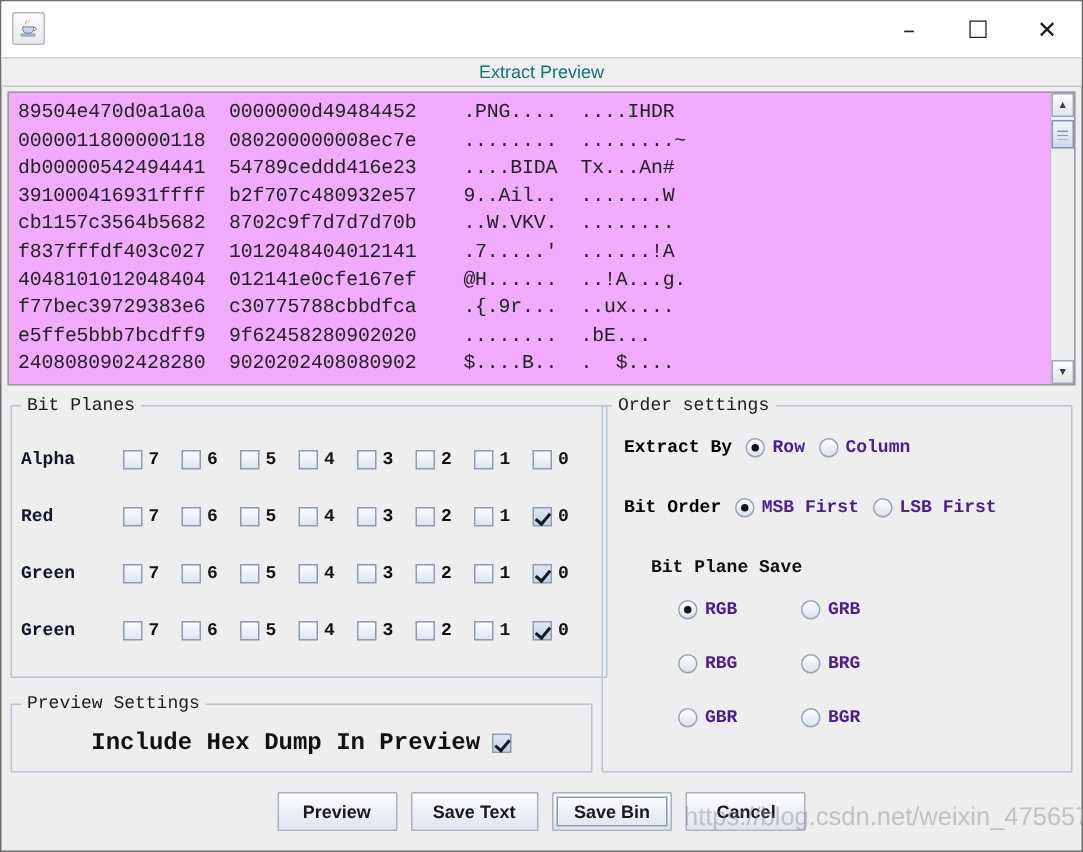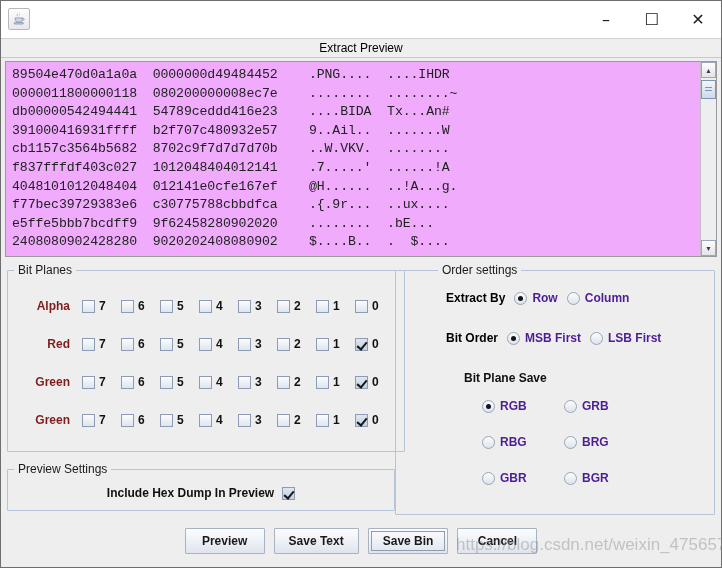--- a/index.html
+++ b/index.html
@@ -41,21 +41,21 @@
     font-family: "DejaVu Sans", sans-serif;
   }
   
   #subtitle-bar {
     height: 20px; flex: none;
     background: #efefef;
     border-top: 1px solid #d2d2d2;
     border-bottom: 1px solid #c8c8c8;
     display: flex; align-items: center; justify-content: center;
   }
-  #subtitle { font-size: 12px; color: #000000; }
+  #subtitle { font-size: 12px; color: #0f766e; }
   
   #hex-wrap {
     flex: none;
     margin: 3px 4px 0 4px;
     height: 196px;
     background: #f0abfc;
     border: 1px solid #9a9a9a;
     display: flex;
     position: relative;
   }
@@ -99,40 +99,41 @@
       linear-gradient(#8294b4 0 1px, transparent 1px 3px,
                       #8294b4 3px 4px, transparent 4px 6px,
                       #8294b4 6px 7px);
   }
   
   #body {
     flex: 1;
     position: relative;
     padding: 6px 6px 0 6px;
     display: flex;
-    gap: 0;
+    gap: 6px;
+    font-family: Liberation Mono, monospace;
   }
   #col-left { width: 388px; display: flex; flex-direction: column; gap: 10px; }
   #col-right { flex: 1; }
   fieldset.panel {
     border: 1px solid #b6c4d8;
     border-radius: 1px;
     margin: 0; padding: 0;
     background: transparent;
   }
   fieldset.panel > legend {
     font-size: 12px; color: #1a1a1a;
     padding: 0 4px; margin-left: 6px;
   }
   
   #bitplanes-body { padding: 10px 10px 12px 6px; }
   .bp-row { display: flex; align-items: center; height: 38px; }
   .bp-label {
-    width: 68px; text-align: right; padding-right: 12px;
-    font-size: 12px; font-weight: bold; color: #7f1d1d;
+    width: 68px; padding-right: 12px;
+    font-size: 12px; font-weight: bold; color: #0f172a;
   }
   .bp-cell { display: flex; align-items: center; width: 39px; }
   .bp-num { font-size: 12px; font-weight: bold; color: #111; margin-left: 4px; }
   .cb {
     width: 13px; height: 13px;
     border: 1px solid #8d9cb3;
     background: linear-gradient(#fbfcfe, #dfe5ee);
     display: inline-block; position: relative;
     flex: none;
   }
@@ -143,23 +144,23 @@
     width: 4px; height: 8px;
     border: solid #14181f;
     border-width: 0 2px 2px 0;
     transform: rotate(40deg);
   }
   
   #previewsettings-body {
     padding: 10px 10px 10px 10px;
     display: flex; align-items: center; justify-content: center; gap: 8px;
   }
-  #previewsettings-body .pv-label { font-size: 12px; font-weight: bold; color: #111; }
-  
-  #ordersettings { height: 100%; padding-left: 36px; }
+  #previewsettings-body .pv-label { font-size: 16px; font-weight: bold; color: #111; }
+  
+  #ordersettings { height: 100%; }
   #ordersettings-body { padding: 14px 12px 12px 14px; }
   .os-row { display: flex; align-items: center; gap: 9px; margin-bottom: 26px; }
   .os-label { font-size: 12px; font-weight: bold; color: #000000; }
   .radio-opt { display: flex; align-items: center; gap: 5px; }
   .radio-opt .lbl { font-size: 12px; font-weight: bold; color: #4c1d95; }
   .rb {
     width: 13px; height: 13px; border-radius: 50%;
     border: 1px solid #98a4b6;
     background: linear-gradient(#fdfdfe, #dde3ec);
     display: inline-block; position: relative; flex: none;

